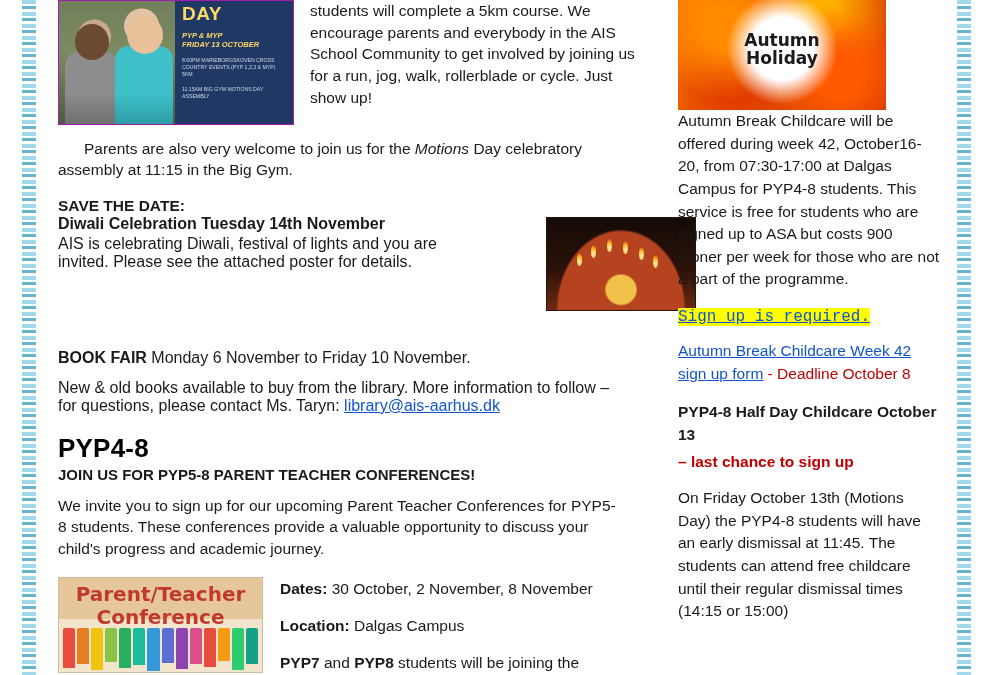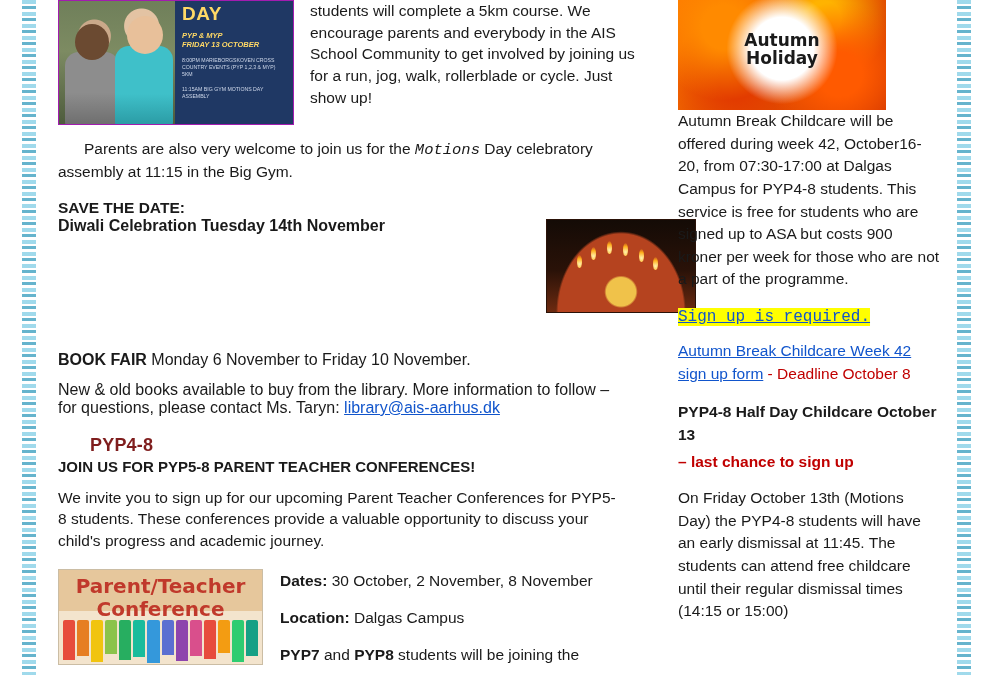--- a/index.html
+++ b/index.html
@@ -117,21 +117,21 @@
   .hero-text {
     position: absolute;
     left: 252px; top: 0;
     width: 328px;
     font-size: 15.5px;
     line-height: 1.4;
   }
   .para-indent { text-indent: 26px; }
 
   .bold { font-weight: bold; }
-  .ital { font-style: italic; font-family: Liberation Mono, monospace; }
+  .ital { font-style: italic; }
 
   .savedate { margin-top: 16px; }
   .savedate .hdr { font-weight: bold; font-size: 15.5px; }
   .diwali-block { position: relative; min-height: 100px; }
   .diwali-img {
     position: absolute; right: -58px; top: 2px;
     width: 150px; height: 94px;
     background:
       radial-gradient(ellipse at 50% 78%, #f0c24a 0 14%, transparent 16%),
       radial-gradient(ellipse at 50% 100%, #b5431f 0 60%, transparent 62%),
@@ -141,26 +141,25 @@
   .flame {
     position: absolute; width: 5px; height: 13px; border-radius: 50% 50% 45% 45%;
     background: radial-gradient(circle at 50% 70%, #fff3b0, #ffae1a 60%, rgba(255,120,0,.1) 100%);
     bottom: 40px;
   }
   .diwali-text { width: 404px; }
 
   .link { color: #1155cc; text-decoration: underline; }
 
   .pyp-head {
-    color: #7f1d1d;
-    font-size: 18px;
+    color: #000000;
+    font-size: 26px;
     font-weight: bold;
     margin-top: 18px;
     letter-spacing: .2px;
-    margin-left: 32px;
   }
   .pyp-sub { font-weight: bold; font-size: 15px; margin-top: 2px; }
 
   .conf-row { position: relative; margin-top: 18px; min-height: 96px; }
   .conf-img {
     position: absolute; left: 0; top: 0;
     width: 205px; height: 96px;
     background: linear-gradient(to bottom, #e6c79c 0 44%, #f3e4cd 44% 100%);
     border: 1px solid #cbbda4;
     overflow: hidden;
@@ -253,20 +252,21 @@
         <div class="diwali-img">
           <span class="flame" style="left:44px;bottom:52px;"></span>
           <span class="flame" style="left:60px;bottom:58px;"></span>
           <span class="flame" style="left:76px;bottom:56px;"></span>
           <span class="flame" style="left:92px;bottom:50px;"></span>
           <span class="flame" style="left:30px;bottom:44px;"></span>
           <span class="flame" style="left:106px;bottom:42px;"></span>
         </div>
         <div class="diwali-text">
           <div class="bold">Diwali Celebration Tuesday 14th November</div>
+          <div style="margin-top:2px;">AIS is celebrating Diwali, festival of lights and you are invited. Please see the attached poster for details.</div>
         </div>
       </div>
     </div>
 
     <div style="margin-top:34px; width:560px;">
       <div><span class="bold">BOOK FAIR</span><span> Monday 6 November to Friday 10 November.</span></div>
       <div style="margin-top:12px;"><span>New &amp; old books available to buy from the library. More information to follow – for questions, please contact Ms. Taryn: </span><a class="link" href="#">library@ais-aarhus.dk</a></div>
     </div>
 
     <div class="pyp-head">PYP4-8</div>

